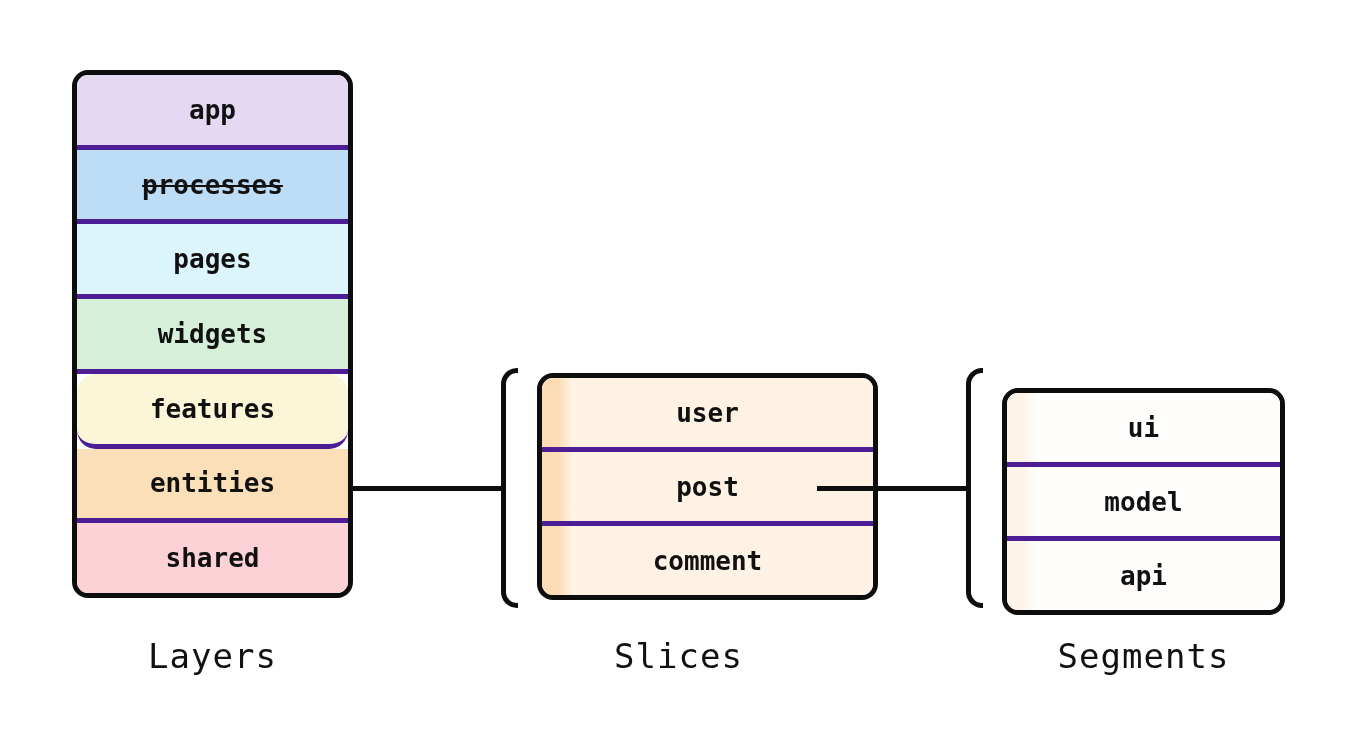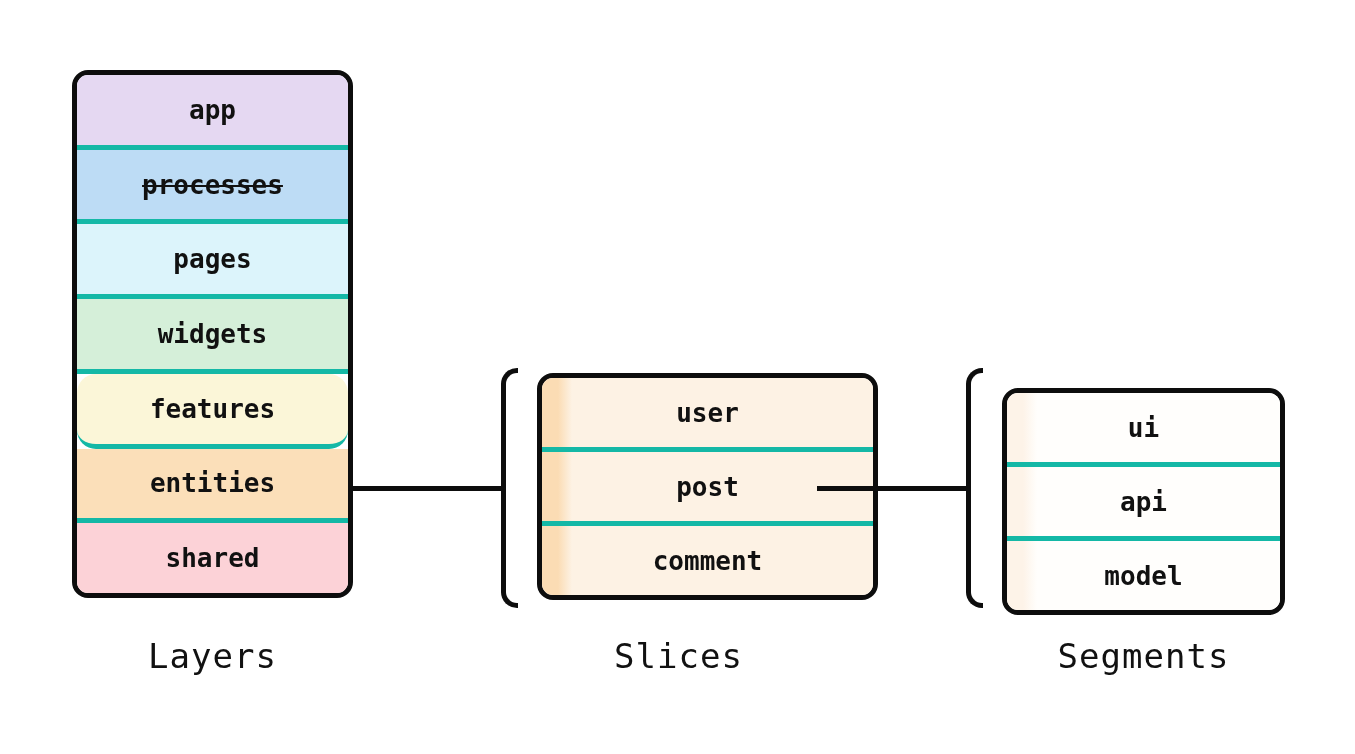--- a/index.html
+++ b/index.html
@@ -24,21 +24,21 @@
     overflow: hidden;
     display: flex;
     flex-direction: column;
     background: #ffffff;
   }
   .box .row {
     flex: 1;
     display: flex;
     align-items: center;
     justify-content: center;
-    border-bottom: 5px solid #14b8a6;
+    border-bottom: 5px solid #4c1d95;
   }
   .box .row:last-child {
     border-bottom: none;
   }
   .row-label {
     font-size: 26px;
     font-weight: 700;
     letter-spacing: 0px;
     white-space: nowrap;
   }
@@ -145,24 +145,24 @@
 
   <div class="connector connector-2"></div>
 
   <div class="bracket segments-bracket"></div>
 
   <div class="box segments-box striped" style="--stripe: #fdf3e8; --fill: #fffefc;">
     <div class="row">
       <span class="row-label">ui</span>
     </div>
     <div class="row">
-      <span class="row-label">api</span>
+      <span class="row-label">model</span>
     </div>
     <div class="row">
-      <span class="row-label">model</span>
+      <span class="row-label">api</span>
     </div>
   </div>
 
   <div class="caption layers-caption">Layers</div>
   <div class="caption slices-caption">Slices</div>
   <div class="caption segments-caption">Segments</div>
 
 </div>
 
 </body></html>

